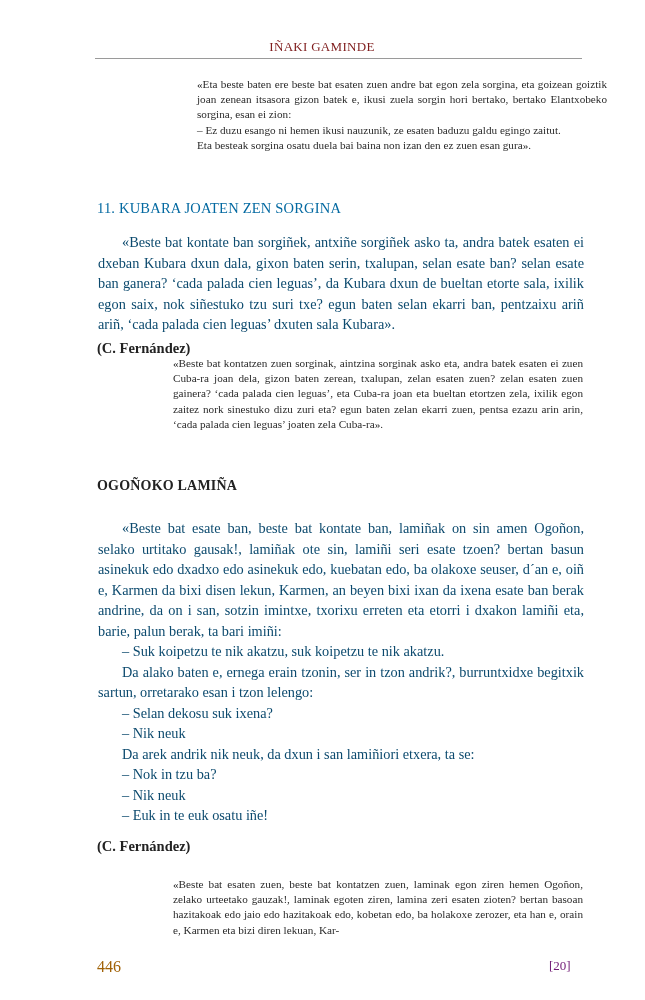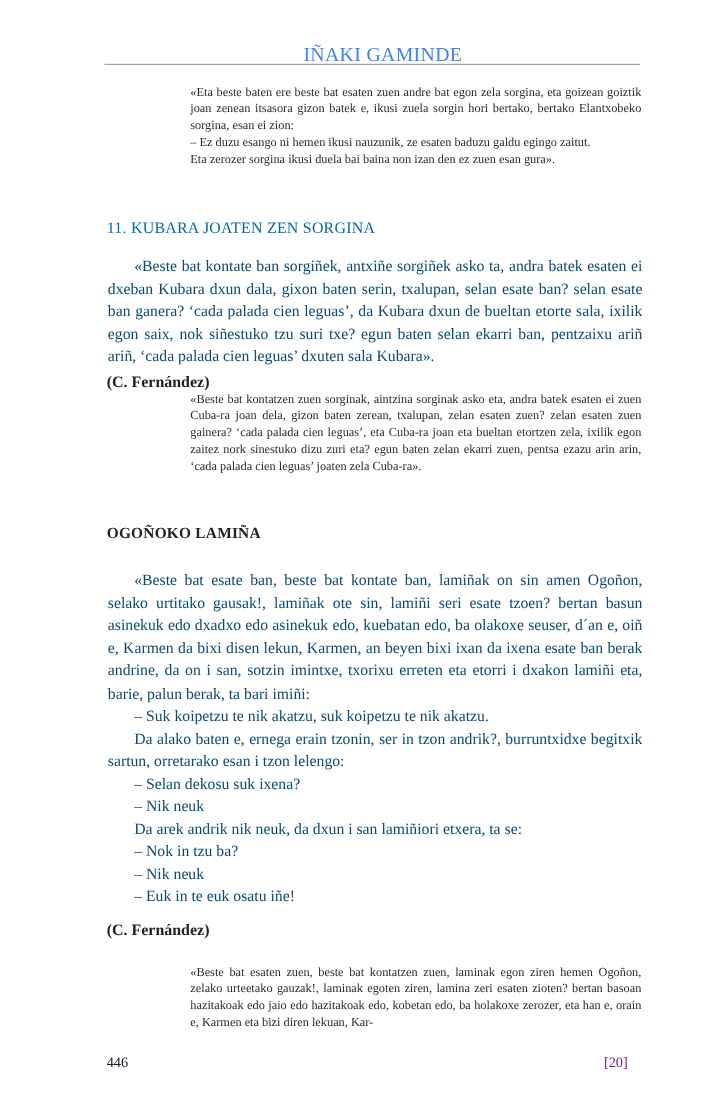--- a/index.html
+++ b/index.html
@@ -2,22 +2,22 @@
 <html><head>
 <meta charset="utf-8">
 <style>
   html, body { margin: 0; padding: 0; background: #ffffff; }
   body {
     width: 645px; height: 1000px; position: relative; overflow: hidden;
     font-family: "Liberation Serif", "DejaVu Serif", serif;
     color: #222222;
   }
   .header {
-    position: absolute; left: 103px; top: 39px; width: 490px;
-    text-align: center; font-size: 18px; letter-spacing: 0.3px; color: #3b82f6;
+    position: absolute; left: 77px; top: 39px; width: 490px;
+    text-align: center; font-size: 13px; letter-spacing: 0.3px; color: #7f1d1d;
   }
   .header-rule {
     position: absolute; left: 95px; top: 58px; width: 487px; height: 1px;
     background: #9a9a9a;
   }
   .block { position: absolute; }
   .quote {
     left: 173px; width: 410px; font-size: 11.2px; line-height: 15.2px;
     text-align: justify; color: #2a2a2a;
   }
@@ -31,33 +31,33 @@
   .dlg { padding-left: 24px; }
   .section-title {
     left: 97px; font-size: 14.5px; color: #0369a1; letter-spacing: 0.2px;
   }
   .subhead {
     left: 97px; font-size: 14px; font-weight: bold; color: #222; letter-spacing: 0.2px;
   }
   .attr {
     left: 97px; font-size: 14.5px; font-weight: bold; color: #222;
   }
-  .footer-left { left: 97px; top: 958px; font-size: 13px; color: #0f172a; text-align: center; }
+  .footer-left { left: 97px; top: 958px; font-size: 16px; color: #a16207; text-align: center; }
   .footer-right { left: 549px; top: 958px; font-size: 13px; color: #701a75; }
 </style>
 </head>
 <body>
 
 <div class="header">IÑAKI GAMINDE</div>
 <div class="header-rule"></div>
 
-<div class="block quote" style="top:77px;">
+<div class="block quote" style="top:77px;margin-left:24px;">
   <p>«Eta beste baten ere beste bat esaten zuen andre bat egon zela sorgina, eta goizean goiztik joan zenean itsasora gizon batek e, ikusi zuela sorgin hori bertako, bertako Elantxobeko sorgina, esan ei zion:</p>
   <p>– Ez duzu esango ni hemen ikusi nauzunik, ze esaten baduzu galdu egingo zaitut.</p>
-  <p>Eta zerozer sorgina ikusi duela bai baina non izan den ez zuen esan gura».</p>
+  <p>Eta besteak sorgina osatu duela bai baina non izan den ez zuen esan gura».</p>
 </div>
 
 <div class="block section-title" style="top:200px;">11. KUBARA JOATEN ZEN SORGINA</div>
 
 <div class="block main" style="top:232px;">
   <p class="indent">«Beste bat kontate ban sorgiñek, antxiñe sorgiñek asko ta, andra batek esaten ei dxeban Kubara dxun dala, gixon baten serin, txalupan, selan esate ban? selan esate ban ganera? ‘cada palada cien leguas’, da Kubara dxun de bueltan etorte sala, ixilik egon saix, nok siñestuko tzu suri txe? egun baten selan ekarri ban, pentzaixu ariñ ariñ, ‘cada palada cien leguas’ dxuten sala Kubara».</p>
 </div>
 
 <div class="block attr" style="top:340px;">(C. Fernández)</div>
 

